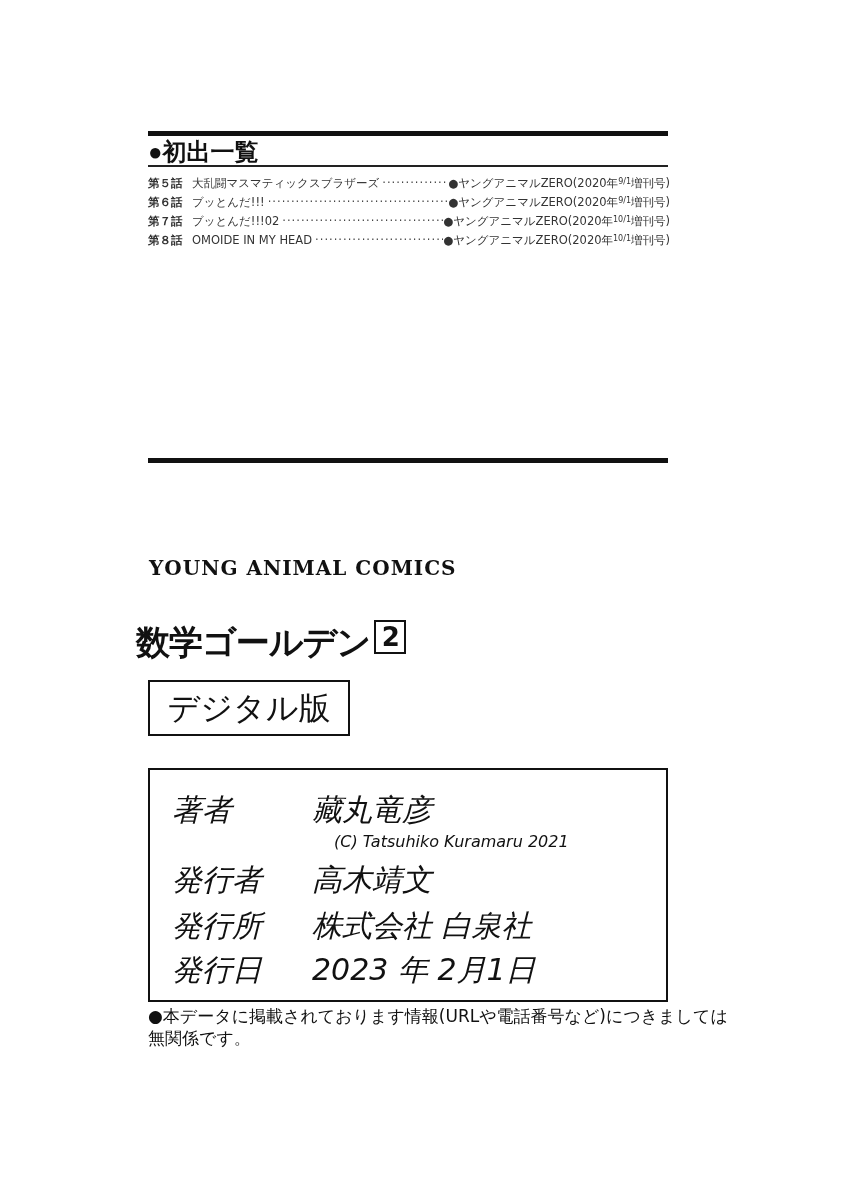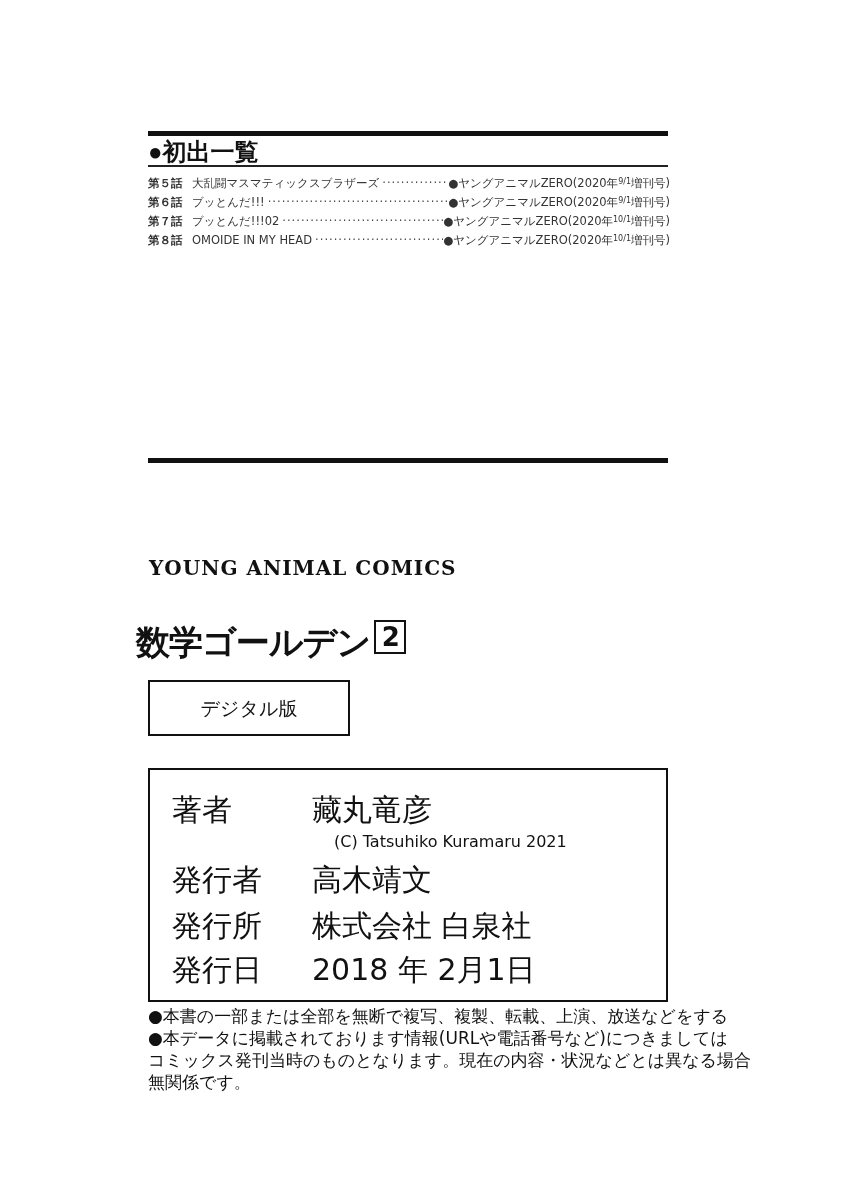--- a/index.html
+++ b/index.html
@@ -12,22 +12,22 @@
     .chapter-row { display: flex; align-items: flex-end; height: 19px; font-size: 11.5px; line-height: 19px; color: #333; white-space: nowrap; }
     .ch-num { width: 44px; flex: none; font-weight: bold; }
     .ch-title { flex: none; padding-right: 3px; }
     .ch-dots { flex: 1 1 auto; overflow: hidden; color: #444; letter-spacing: 1px; }
     .ch-dots::before { content: "··································································································"; }
     .ch-source { flex: none; }
     .ch-frac { font-size: 8px; vertical-align: 3px; }
     .series-label { left: 149px; top: 553px; font-family: "DejaVu Serif", "Liberation Serif", serif; font-weight: bold; font-size: 20px; letter-spacing: 1px; line-height: 30px; }
     .book-title { left: 136px; top: 612px; font-size: 34px; font-weight: bold; line-height: 44px; letter-spacing: -1px; display: flex; align-items: flex-start; margin-top: 8px; }
     .vol-box { display: inline-block; border: 2px solid #111; font-size: 26px; line-height: 30px; width: 28px; text-align: center; margin-left: 4px; font-weight: bold; }
-    .digital-box { left: 148px; top: 680px; width: 198px; height: 52px; border: 2px solid #111; font-size: 19px; line-height: 52px; text-align: center; }
-    .info-box { left: 148px; top: 768px; width: 516px; height: 230px; border: 2px solid #111; }
+    .digital-box { left: 148px; top: 680px; width: 198px; height: 52px; border: 2px solid #111; font-size: 32px; line-height: 52px; text-align: center; }
+    .info-box { left: 148px; top: 768px; width: 516px; height: 230px; border: 2px solid #111; font-style: italic; }
     .info-row { position: absolute; left: 22px; font-size: 30px; line-height: 36px; }
     .info-label { position: absolute; left: 0; width: 130px; }
     .info-value { position: absolute; left: 140px; white-space: nowrap; }
     .info-sub { position: absolute; left: 162px; top: 38px; font-size: 16px; line-height: 24px; white-space: nowrap; }
     .notes { left: 148px; top: 1005px; width: 530px; font-size: 17px; line-height: 22px; }
     .note-line { white-space: nowrap; }
   </style>
 </head>
 <body>
 
@@ -82,22 +82,20 @@
   <div class="info-row" style="top:92px;">
     <span class="info-label">発行者</span>
     <span class="info-value">高木靖文</span>
   </div>
   <div class="info-row" style="top:138px;">
     <span class="info-label">発行所</span>
     <span class="info-value">株式会社 白泉社</span>
   </div>
   <div class="info-row" style="top:182px;">
     <span class="info-label">発行日</span>
-    <span class="info-value">2018 年 2月1日</span>
+    <span class="info-value">2023 年 2月1日</span>
   </div>
 </div>
 
 <div class="abs notes">
-  <div class="note-line">●本書の一部または全部を無断で複写、複製、転載、上演、放送などをする</div>
   <div class="note-line">●本データに掲載されております情報(URLや電話番号など)につきましては</div>
-  <div class="note-line">コミックス発刊当時のものとなります。現在の内容・状況などとは異なる場合</div>
   <div class="note-line">無関係です。</div>
 </div>
 
 </body></html>

